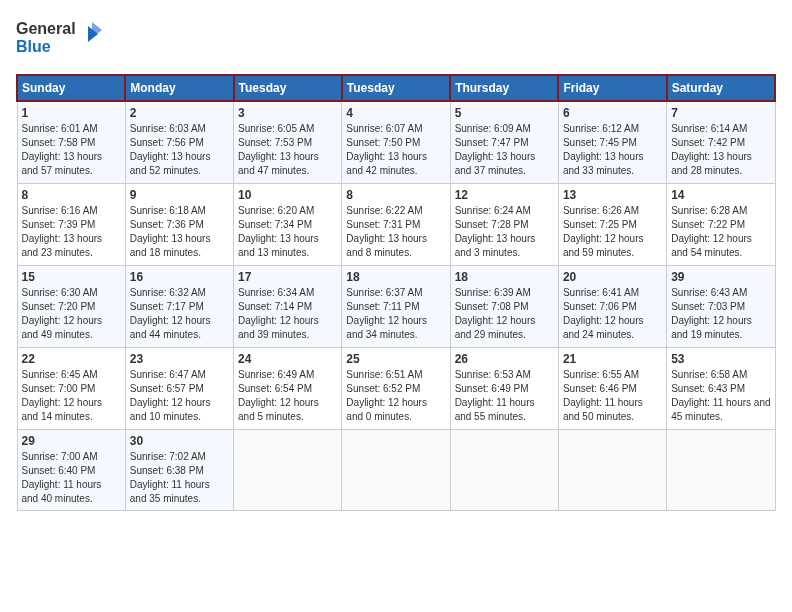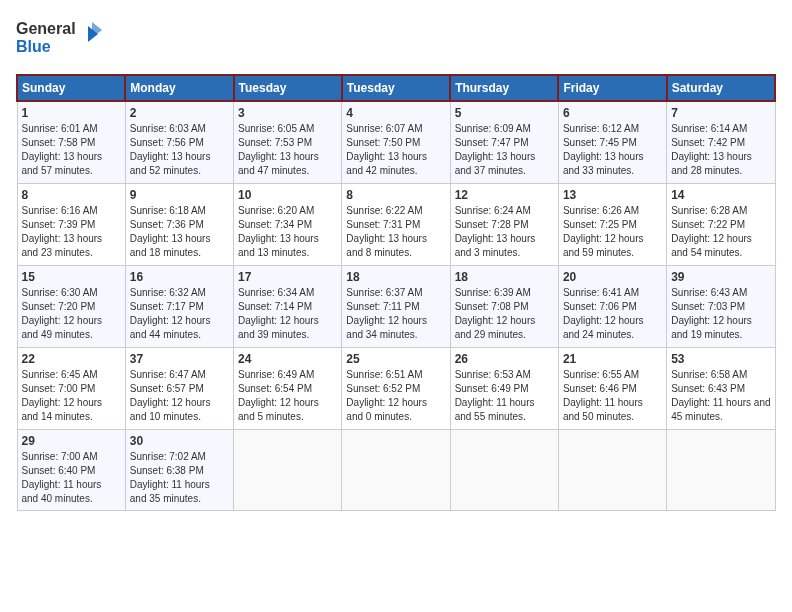--- a/index.html
+++ b/index.html
@@ -161,21 +161,21 @@
           <td><span class="day-num">18</span>
 <span class="day-info">Sunrise: 6:39 AM<br>Sunset: 7:08 PM<br>Daylight: 12 hours and 29 minutes.</span></td>
           <td><span class="day-num">20</span>
 <span class="day-info">Sunrise: 6:41 AM<br>Sunset: 7:06 PM<br>Daylight: 12 hours and 24 minutes.</span></td>
           <td><span class="day-num">39</span>
 <span class="day-info">Sunrise: 6:43 AM<br>Sunset: 7:03 PM<br>Daylight: 12 hours and 19 minutes.</span></td>
         </tr>
         <tr>
           <td><span class="day-num">22</span>
 <span class="day-info">Sunrise: 6:45 AM<br>Sunset: 7:00 PM<br>Daylight: 12 hours and 14 minutes.</span></td>
-          <td><span class="day-num">37</span>
+          <td><span class="day-num">23</span>
 <span class="day-info">Sunrise: 6:47 AM<br>Sunset: 6:57 PM<br>Daylight: 12 hours and 10 minutes.</span></td>
           <td><span class="day-num">24</span>
 <span class="day-info">Sunrise: 6:49 AM<br>Sunset: 6:54 PM<br>Daylight: 12 hours and 5 minutes.</span></td>
           <td><span class="day-num">25</span>
 <span class="day-info">Sunrise: 6:51 AM<br>Sunset: 6:52 PM<br>Daylight: 12 hours and 0 minutes.</span></td>
           <td><span class="day-num">26</span>
 <span class="day-info">Sunrise: 6:53 AM<br>Sunset: 6:49 PM<br>Daylight: 11 hours and 55 minutes.</span></td>
           <td><span class="day-num">21</span>
 <span class="day-info">Sunrise: 6:55 AM<br>Sunset: 6:46 PM<br>Daylight: 11 hours and 50 minutes.</span></td>
           <td><span class="day-num">53</span>

